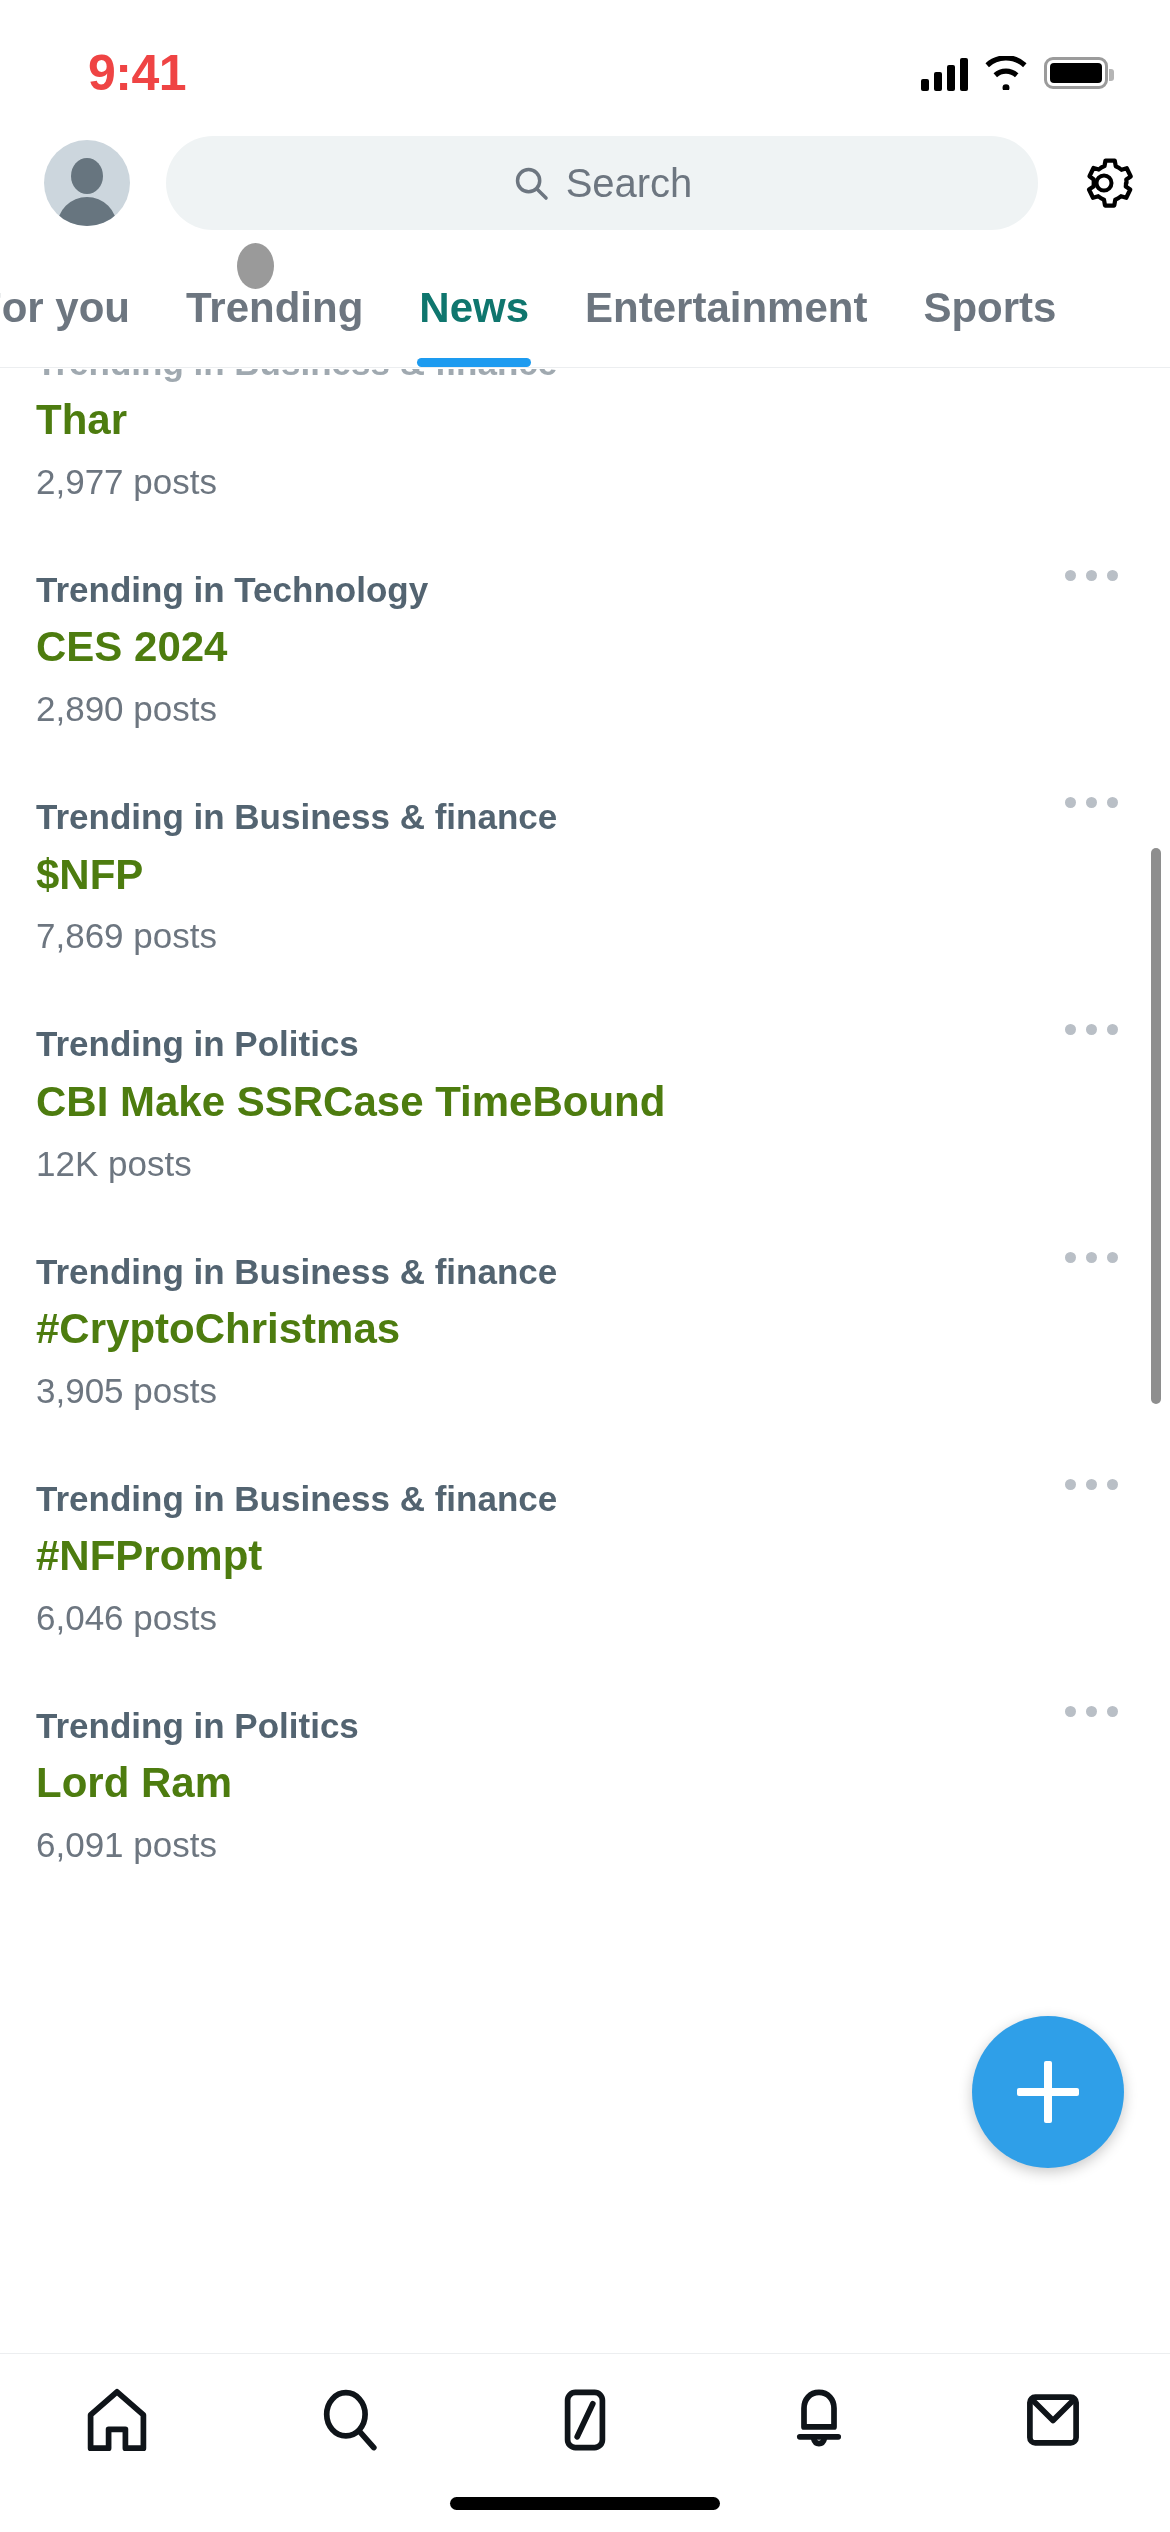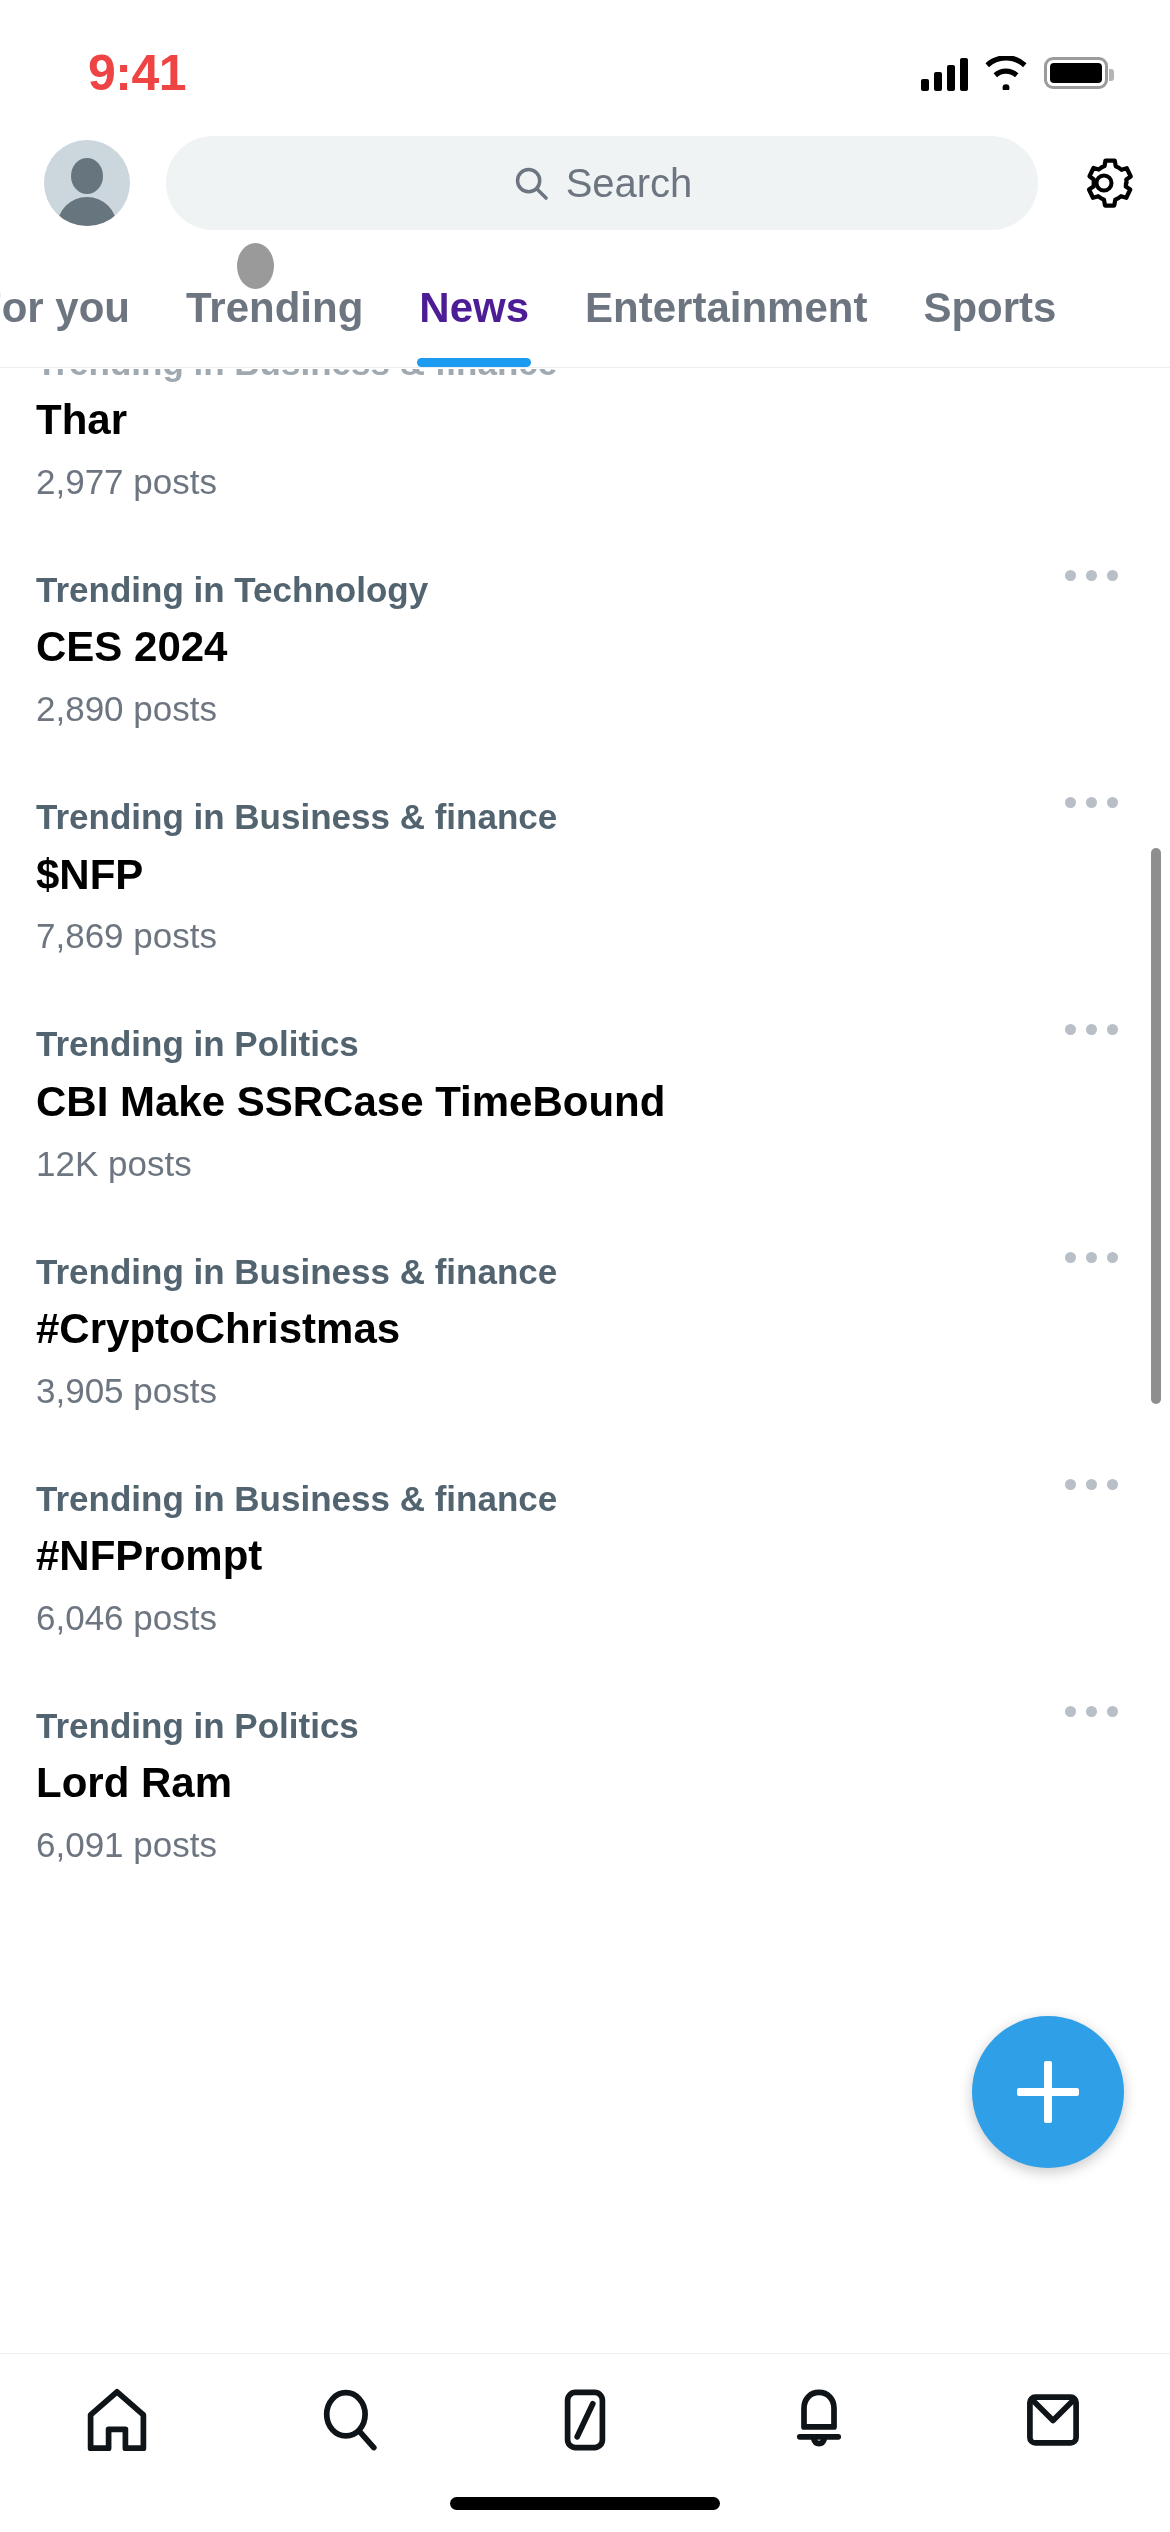--- a/index.html
+++ b/index.html
@@ -69,36 +69,36 @@
     position:absolute; top:248px; left:0; width:1170px; height:120px;
     display:flex; align-items:center; overflow:hidden;
     border-bottom:1px solid #eceef0;
   }
   .tab {
     font-size:42px; font-weight:700; color:#6d7680;
     white-space:nowrap; padding:0 28px; position:relative; height:100%;
     display:flex; align-items:center;
   }
   .tab:first-child { margin-left:-52px; }
-  .tab.active { color:#4c1d95; }
+  .tab.active { color:#0f766e; }
   .tab.active::after{
     content:""; position:absolute; left:26px; right:26px; bottom:0;
     height:9px; background:#1d9bf0; border-radius:5px;
   }
 
   
   .list {
     position:absolute; top:369px; left:0; width:1170px; height:1984px;
     overflow:hidden;
   }
   .trend {
     position:relative; padding:30px 120px 30px 36px;
   }
   .trend .cat  { font-size:35px; color:#536471; font-weight:600; line-height:1.35; }
-  .trend .name { font-size:42px; color:#000000; font-weight:700; line-height:1.45; margin-top:4px;}
+  .trend .name { font-size:42px; color:#4d7c0f; font-weight:700; line-height:1.45; margin-top:4px;}
   .trend .posts{ font-size:35px; color:#6d7680; line-height:1.4; margin-top:6px;}
   .dots {
     position:absolute; right:52px; top:34px;
     display:flex; gap:10px; align-items:center;
   }
   .dots i { width:11px; height:11px; border-radius:50%; background:#b9bfc6; display:block; }
 
   
   .trend.clipped { padding-top:0; margin-top:-30px; }
   .trend.clipped .cat { opacity:0.55; }

